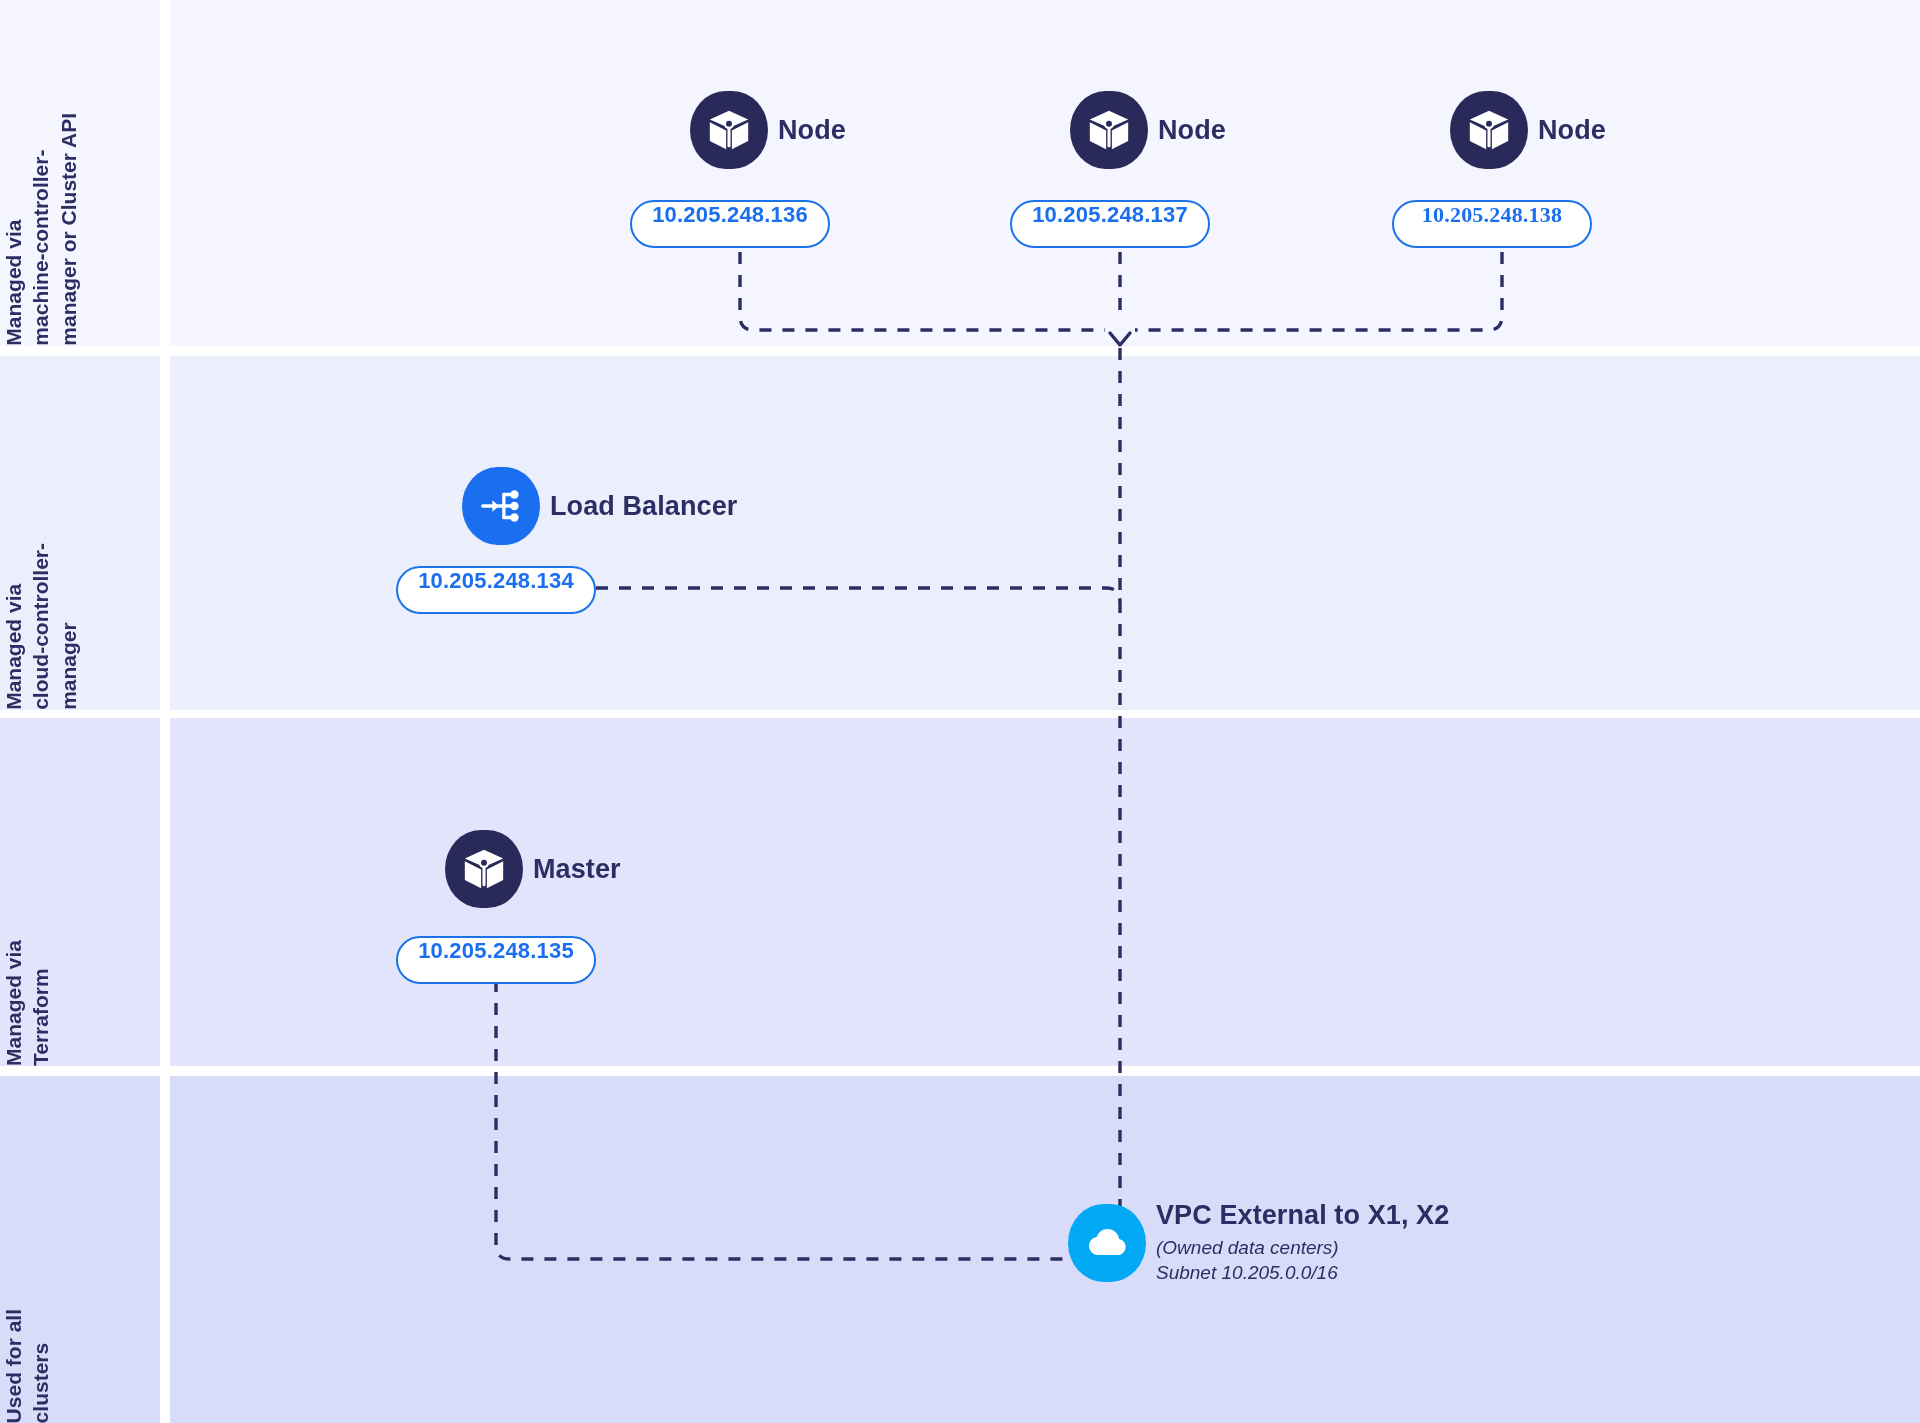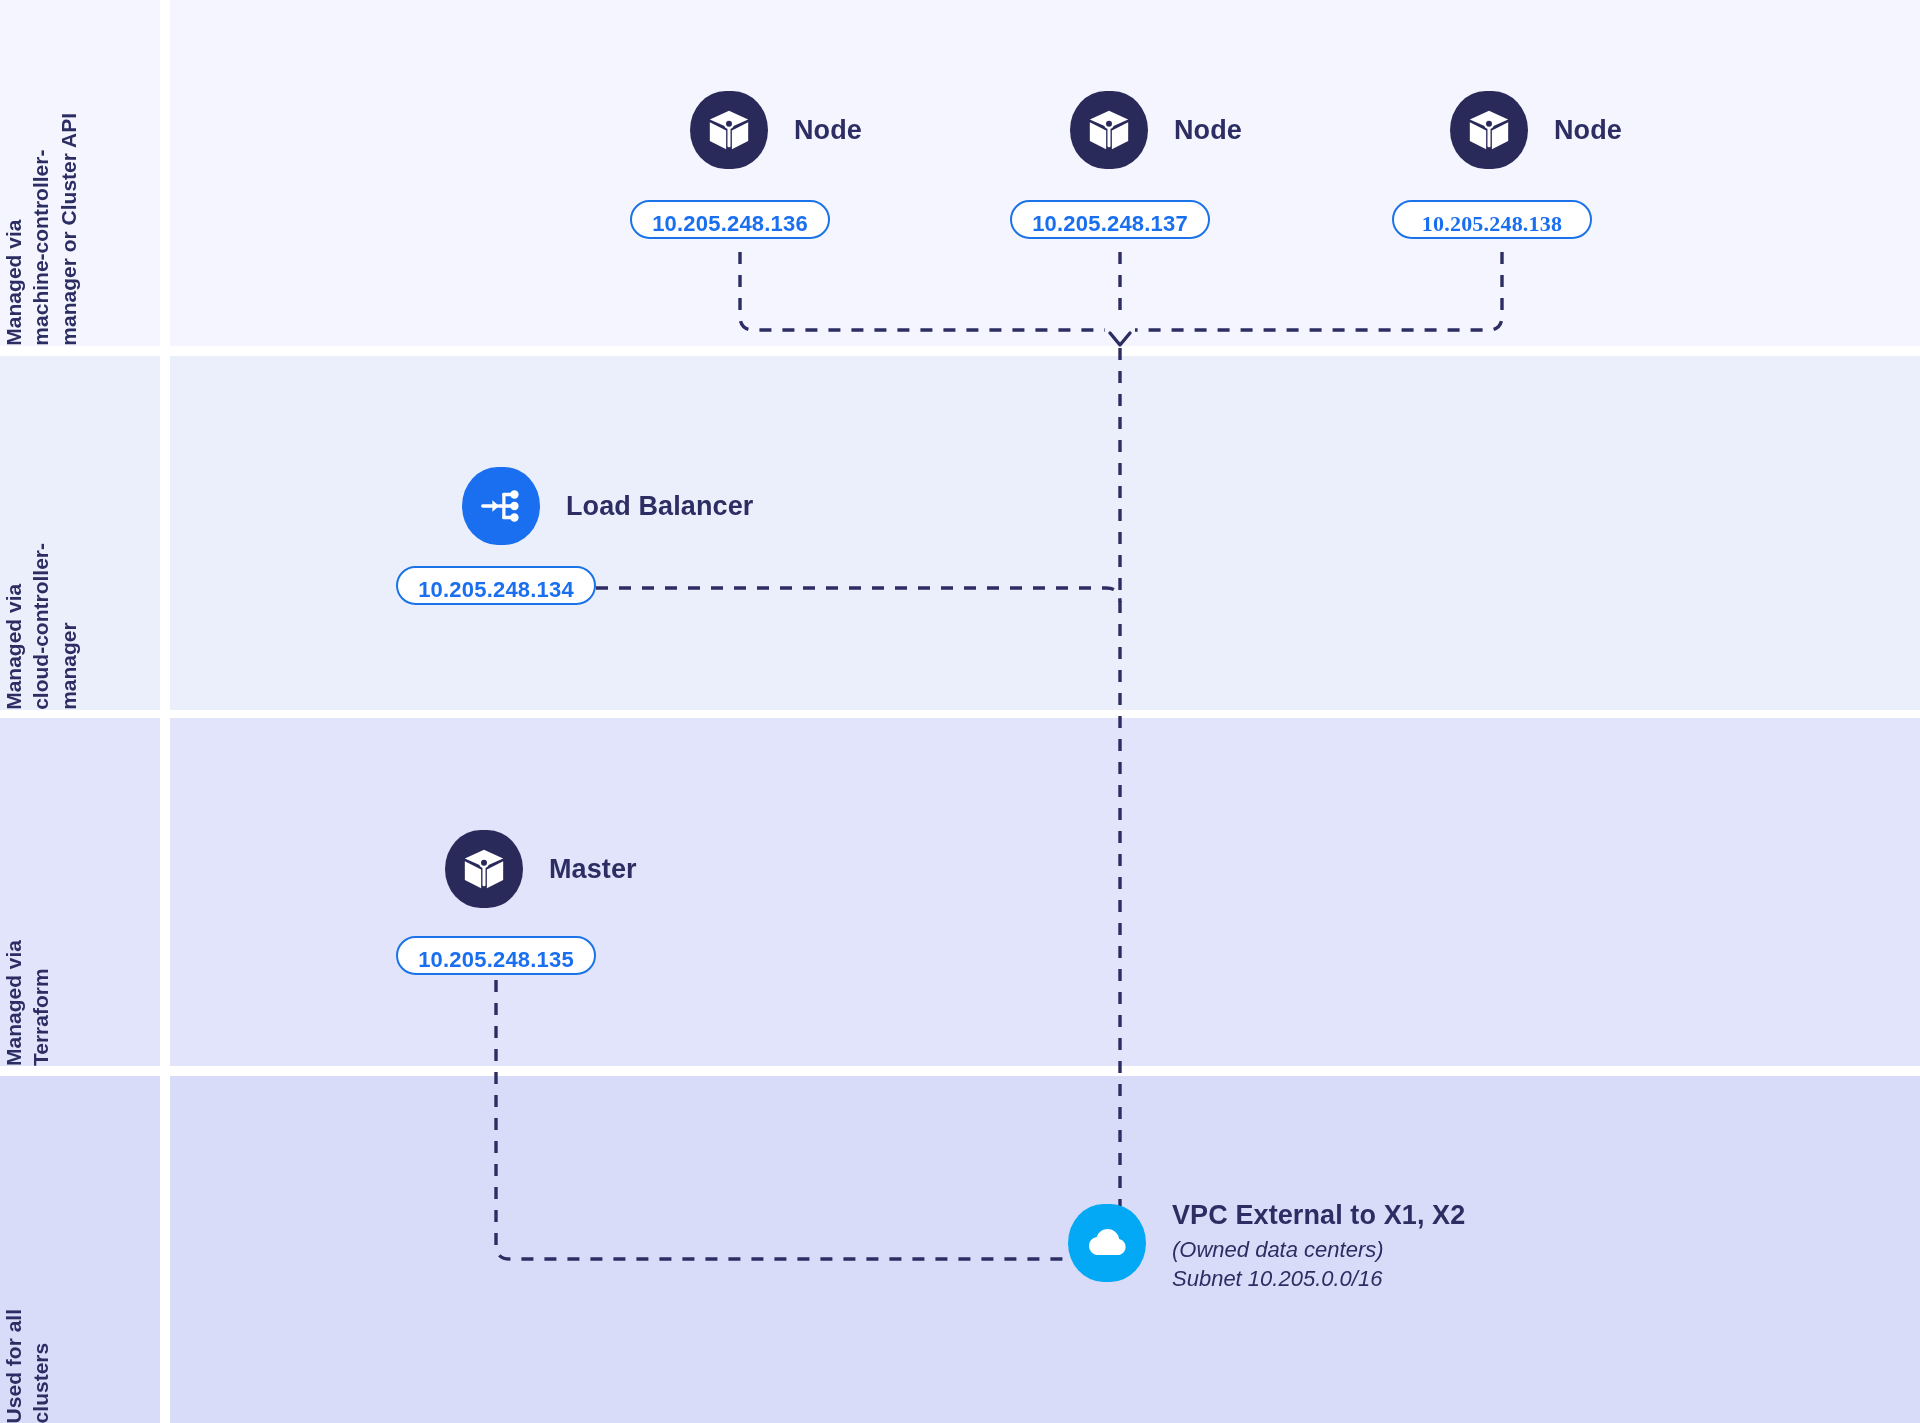--- a/index.html
+++ b/index.html
@@ -65,21 +65,21 @@
     max-height: 100%;
     white-space: pre-line;
     text-align: left;
   }
 
   
   .entity {
     position: absolute;
     display: flex;
     align-items: center;
-    gap: 26px;
+    gap: 10px;
   }
   .sq-icon {
     width: 78px;
     height: 78px;
     border-radius: 36% / 36%;
     display: flex;
     align-items: center;
     justify-content: center;
     flex: 0 0 auto;
   }
@@ -89,40 +89,40 @@
   .sq-icon svg { display: block; }
 
   .entity-label {
     font-size: 27px;
     font-weight: 600;
     color: #2c2d62;
     white-space: nowrap;
     letter-spacing: 0.1px;
   }
   .entity-sublabel {
-    font-size: 22px;
+    font-size: 19px;
     font-style: italic;
     font-weight: 400;
     color: #2c2d62;
     line-height: 1.32;
     white-space: pre-line;
     margin-top: 4px;
   }
   .entity-text-col {
     display: flex;
     flex-direction: column;
     justify-content: center;
   }
 
   
   .ip-badge {
     position: absolute;
-    height: 39px;
-    display: flex;
-    align-items: flex-end;
+    height: 48px;
+    display: flex;
+    align-items: flex-start;
     justify-content: center;
     padding: 0 22px;
     background: #ffffff;
     border: 2px solid #1a73e8;
     border-radius: 24px;
     box-sizing: border-box;
   }
   .ip-badge span {
     font-size: 22px;
     font-weight: 700;

